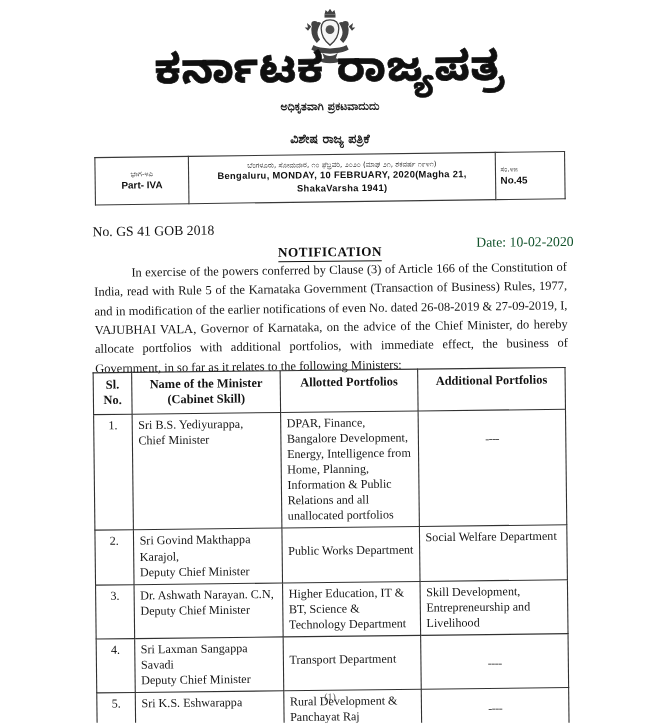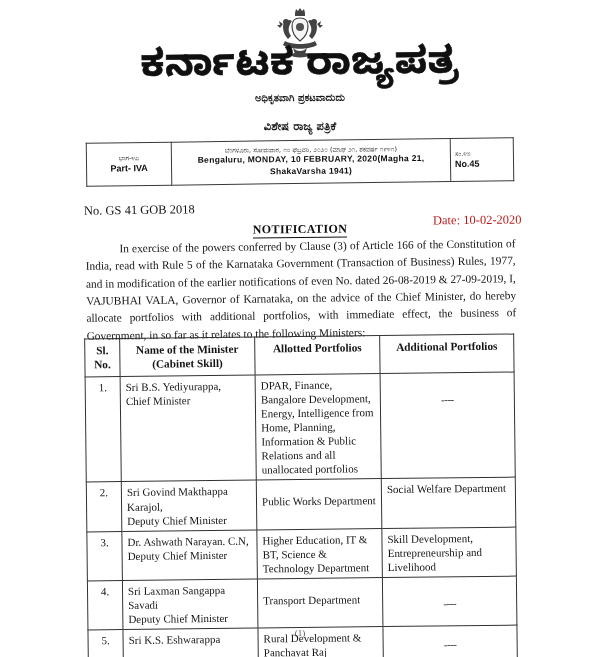--- a/index.html
+++ b/index.html
@@ -143,21 +143,21 @@
     font-size: 12.5px;
     color: #151515;
     transform: rotate(-0.8deg);
     font-family: "Liberation Serif", serif;
   }
   .doc-date {
     position: absolute;
     top: 213px;
     right: 78px;
     font-size: 12.5px;
-    color: #b91c1c;
+    color: #14532d;
     transform: rotate(-0.5deg);
     font-family: "Liberation Serif", serif;
   }
   .notif-title {
     position: absolute;
     top: 222px;
     left: 0;
     width: 600px;
     text-align: center;
     font-size: 12px;

